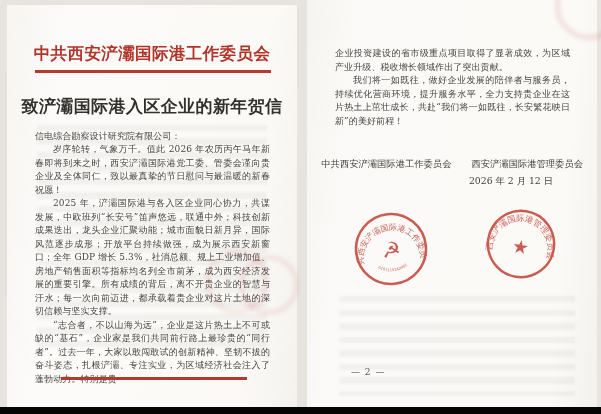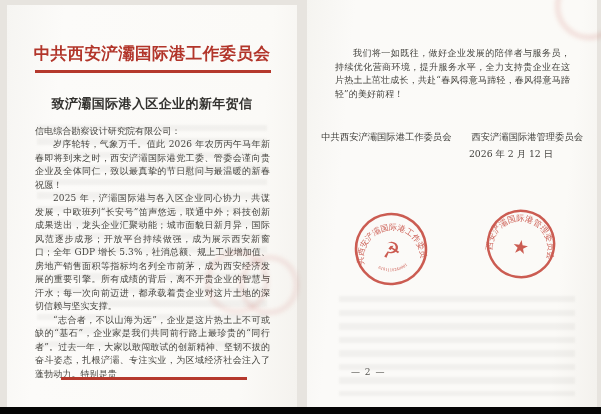--- a/index.html
+++ b/index.html
@@ -12,21 +12,21 @@
   .page{position:absolute;background:#fbfaf8;}
   .page-left{left:7px;top:5px;width:290px;height:402px;
     background:linear-gradient(95deg,#f6f5f2 0%,#fcfbf9 18%,#fbfaf7 82%,#f4f2ee 100%);}
   .page-right{left:307px;top:0;width:290px;height:407px;
     background:linear-gradient(95deg,#f5f4f0 0%,#fbfaf8 15%,#fbfaf7 85%,#f3f1ed 100%);}
 
   .doc-header{margin:38px 6px 0;text-align:center;color:#b2352a;
     font-size:16.5px;font-weight:bold;letter-spacing:0.4px;white-space:nowrap;}
   .red-rule{height:2.6px;background:#b5392d;margin:5px 26px 0 28px;}
   .letter-title{margin:22px 12px 0;text-align:center;color:#32312e;
-    font-size:13px;font-weight:bold;letter-spacing:0.4px;}
+    font-size:17px;font-weight:bold;letter-spacing:0.4px;}
 
   .body{margin:12px 27px 0 28px;color:#45443f;font-size:9px;line-height:13.5px;
     text-align:justify;letter-spacing:0.1px;}
   .body2{margin:47px 27px 0 28px;color:#45443f;font-size:9px;line-height:13.5px;
     text-align:justify;letter-spacing:0.1px;}
   .para{margin:0;text-indent:2em;}
   .no-indent{text-indent:0;}
 
   .footer-rule{position:absolute;left:26px;right:24px;bottom:27px;height:2.6px;background:#b5392d;}
 
@@ -76,21 +76,22 @@
     </div>
 
     <div class="red-rule footer-rule"></div>
   </div>
 
   <div class="page page-right">
     <div class="bleed bleed-p2"></div>
     <div class="ghost ghost-c"></div>
 
     <div class="body2">
-      <p class="para">我们将一如既往，做好企业发展的陪伴者与服务员，持续优化营商环境，提升服务水平，全力支持贵企业在这片热土上茁壮成长，共赴“春风得意马蹄轻，春风得意马蹄轻”的美好前程！</p>
+      <p class="para no-indent">企业投资建设的省市级重点项目取得了显著成效，为区域产业升级、税收增长领域作出了突出贡献。</p>
+      <p class="para">我们将一如既往，做好企业发展的陪伴者与服务员，持续优化营商环境，提升服务水平，全力支持贵企业在这片热土上茁壮成长，共赴“我们将一如既往，长安繁花映日新”的美好前程！</p>
     </div>
 
     <div class="sig-row">
       <span>中共西安浐灞国际港工作委员会</span>
       <span>西安浐灞国际港管理委员会</span>
     </div>
     <div class="date-line">2026 年 2 月 12 日</div>
 
     <svg class="seal seal-left" viewBox="0 0 100 100">
       <circle cx="50" cy="50" r="46" fill="none" stroke="#c9473c" stroke-width="3.4"></circle>

